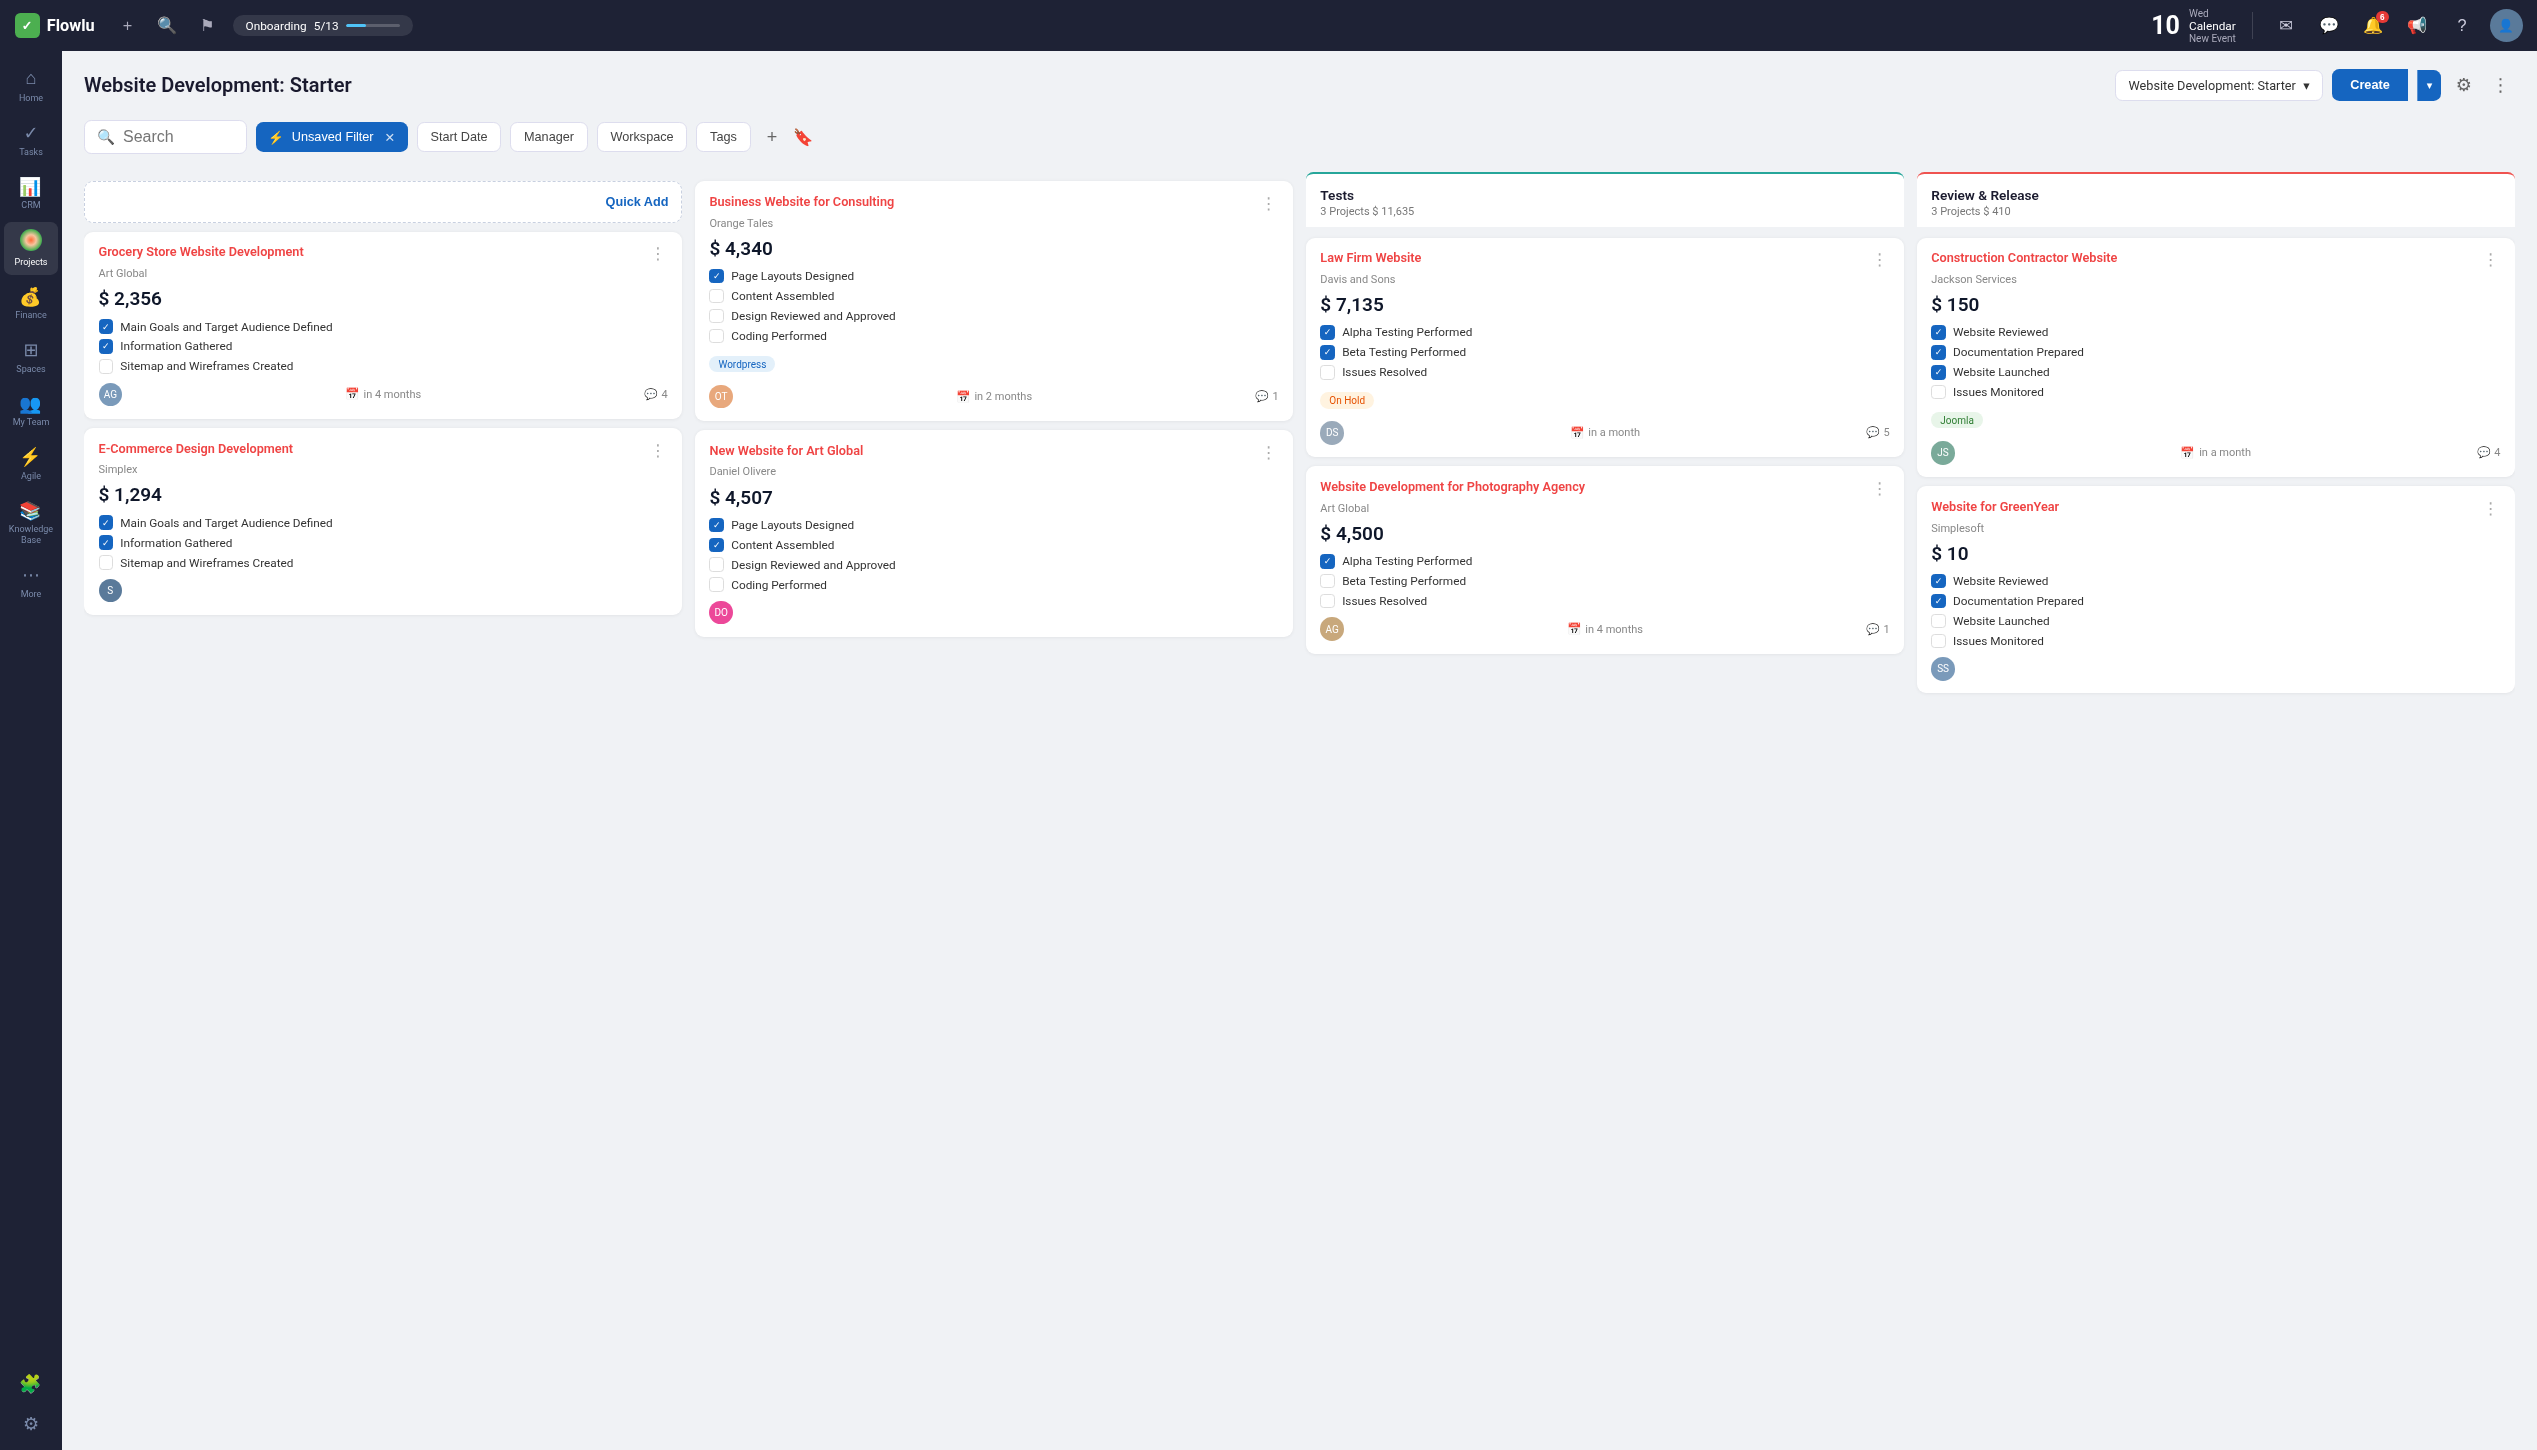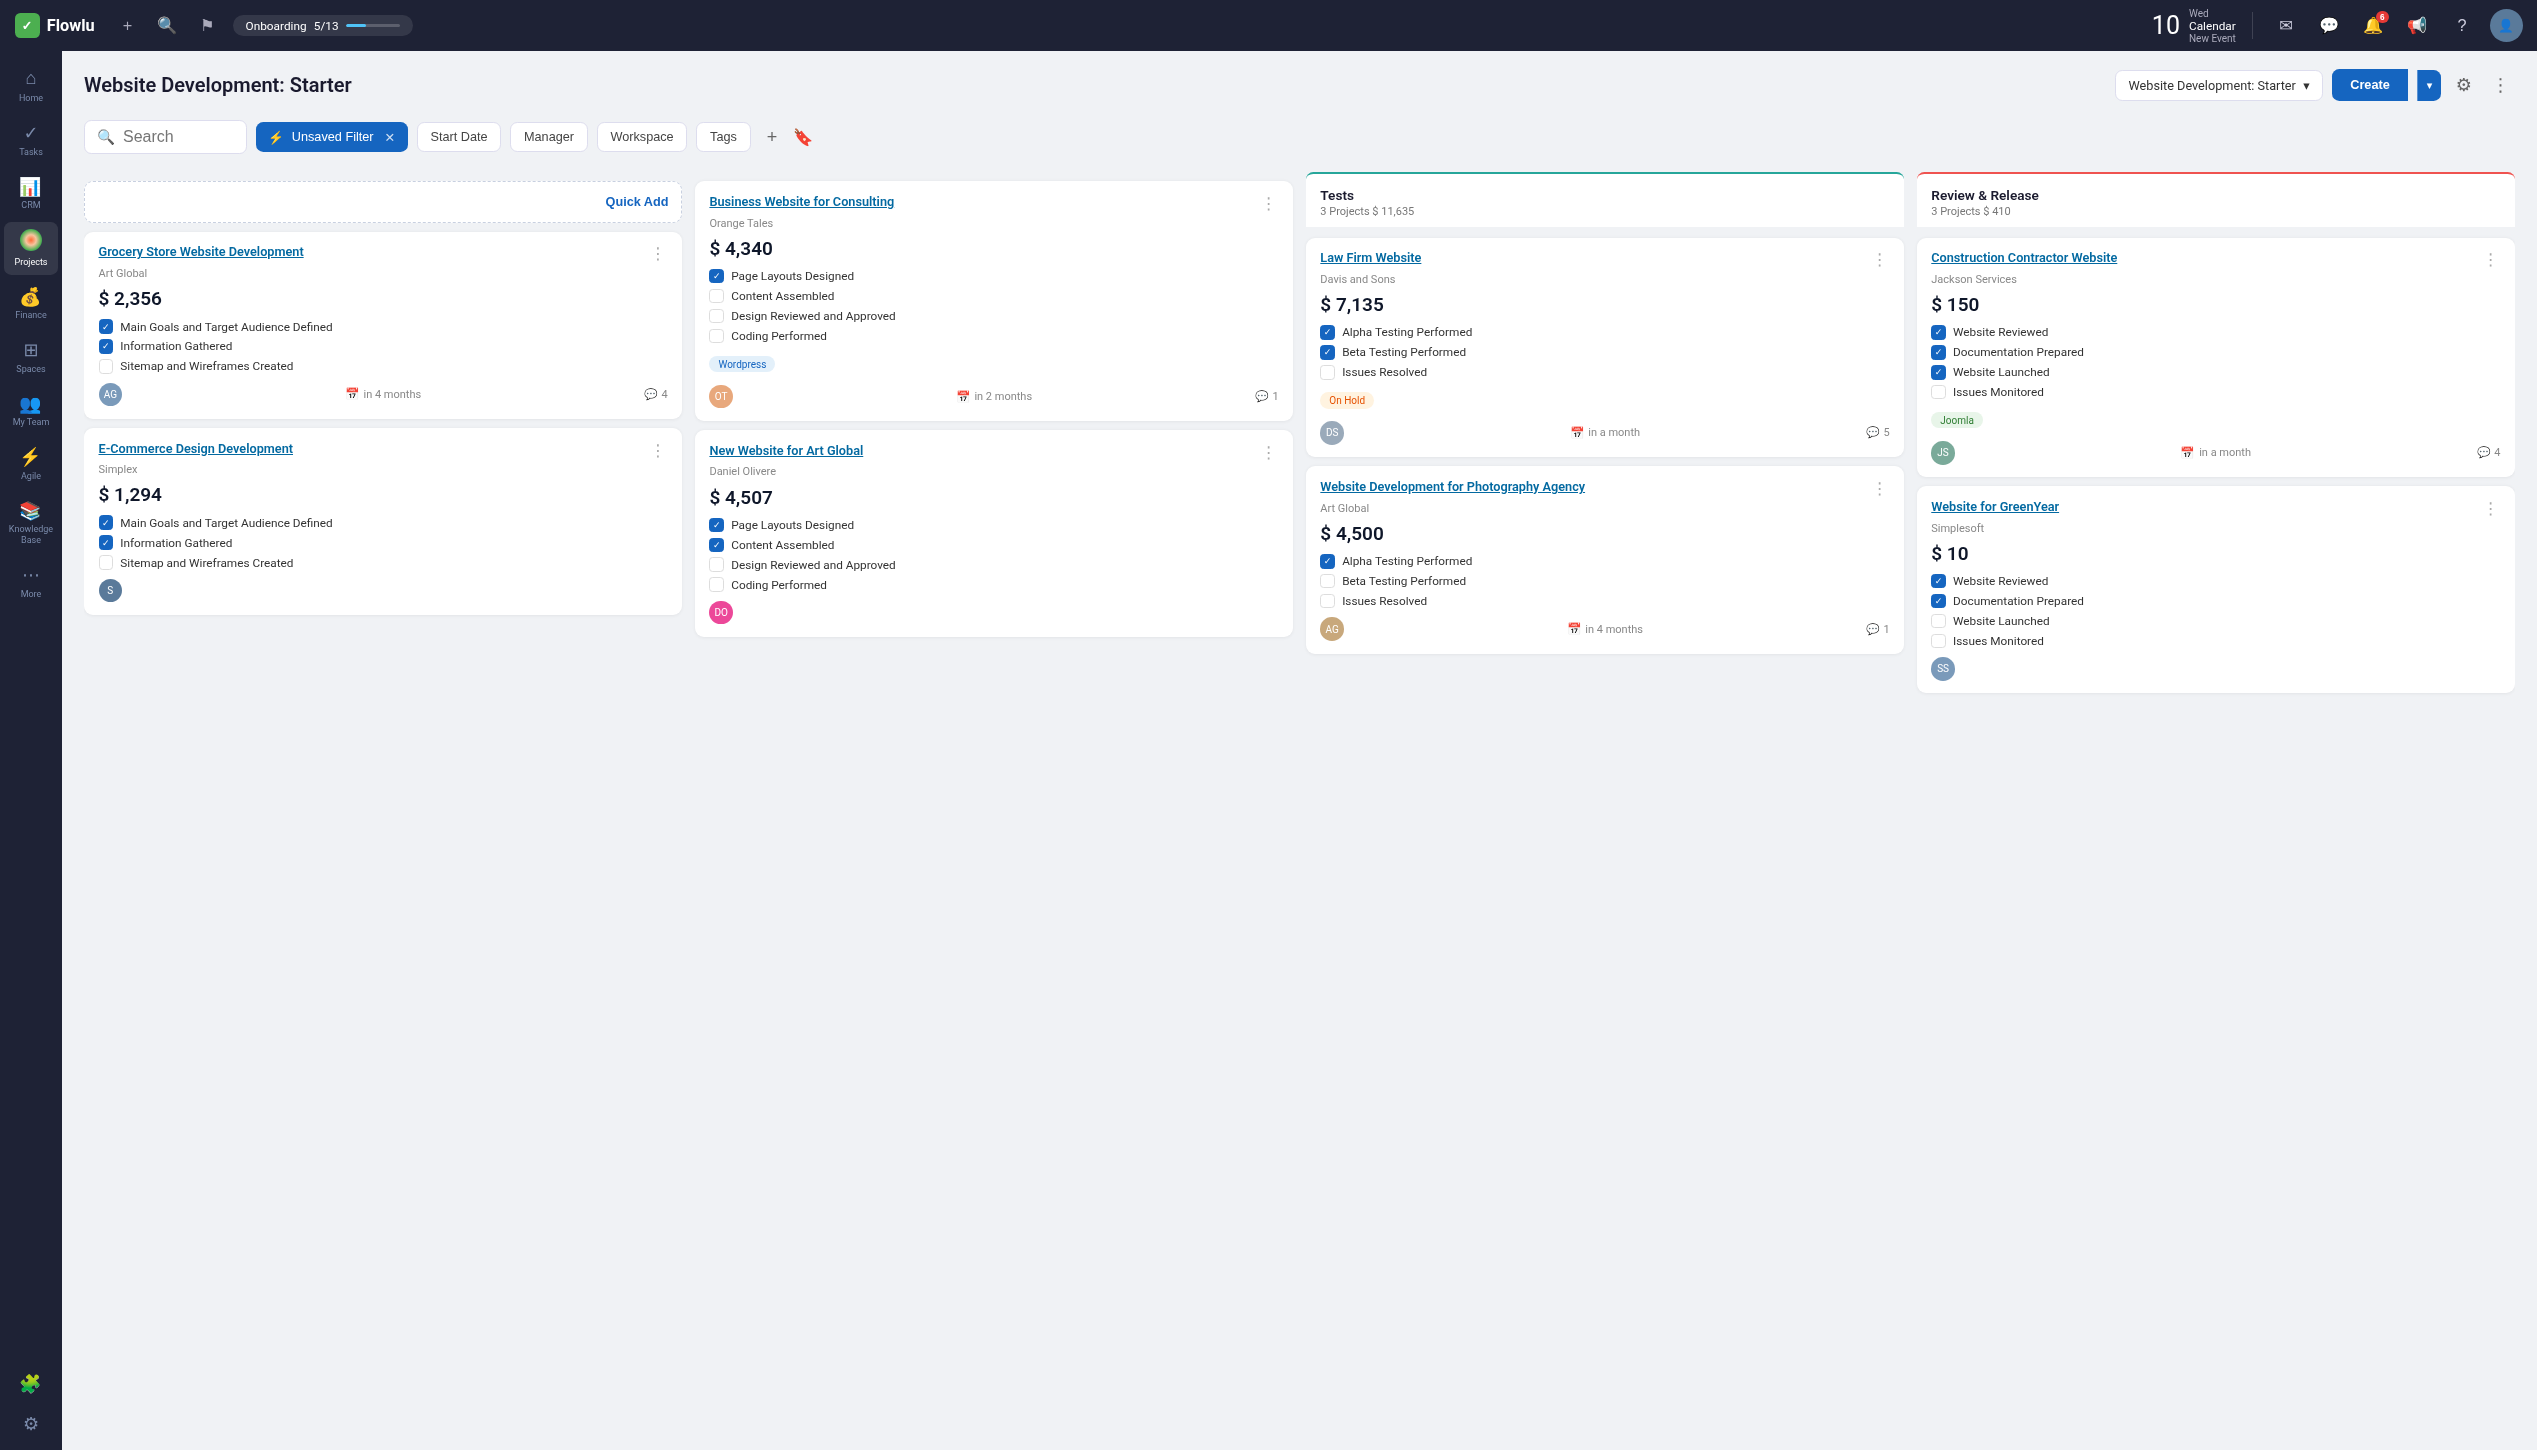--- a/index.html
+++ b/index.html
@@ -16,21 +16,21 @@
       position: fixed; top: 0; left: 0; right: 0; z-index: 100;
     }
     .topnav-logo { display: flex; align-items: center; gap: 7.3px; color: white; font-weight: 700; font-size: 16.3px; margin-right: 7.3px; }
     .logo-icon { width: 25px; height: 25px; background: #4caf50; border-radius: 5.4px; display: flex; align-items: center; justify-content: center; color: white; font-size: 12.7px; }
     .topnav-btn { background: none; border: none; color: #aab; cursor: pointer; width: 29px; height: 29px; display: flex; align-items: center; justify-content: center; border-radius: 5.4px; font-size: 16.3px; }
     .onboarding-pill { background: rgba(255,255,255,0.1); border-radius: 18px; padding: 3.6px 12.7px; display: flex; align-items: center; gap: 7.3px; color: white; font-size: 11.8px; }
     .onboarding-progress { width: 54px; height: 3.6px; background: rgba(255,255,255,0.2); border-radius: 1.8px; overflow: hidden; }
     .onboarding-progress-fill { height: 100%; background: #4fc3f7; border-radius: 1.8px; }
     .topnav-spacer { flex: 1; }
     .topnav-calendar { display: flex; align-items: center; gap: 9px; color: white; }
-    .cal-date { font-size: 25px; font-weight: 400; line-height: 1; }
+    .cal-date { font-size: 25px; font-weight: 700; line-height: 1; }
     .cal-info { display: flex; flex-direction: column; }
     .cal-day { font-size: 10px; color: #aab; }
     .cal-event { font-size: 11.8px; }
     .topnav-divider { width: 0.9px; height: 27px; background: rgba(255,255,255,0.15); margin: 0 5.4px; }
     .topnav-icon-btn { position: relative; background: none; border: none; color: #ccd; cursor: pointer; width: 33px; height: 33px; display: flex; align-items: center; justify-content: center; border-radius: 5.4px; font-size: 16.3px; }
     .badge { position: absolute; top: 1.8px; right: 1.8px; background: #e53935; color: white; font-size: 8.2px; min-width: 12.7px; height: 12.7px; border-radius: 6.3px; display: flex; align-items: center; justify-content: center; font-weight: 700; }
     .avatar { width: 33px; height: 33px; border-radius: 50%; background: #5a7a9a; overflow: hidden; display: flex; align-items: center; justify-content: center; color: white; font-size: 12.7px; }
 
     
     .sidebar {
@@ -124,21 +124,21 @@
     }
     .column-title { font-size: 13.6px; font-weight: 600; color: #1a1a2e; }
     .column-meta { font-size: 11px; color: #777; margin-top: 1.8px; }
 
     .cards { display: flex; flex-direction: column; gap: 9px; padding: 9px 0; }
 
     .card {
       background: white; border-radius: 9px; padding: 12.7px 14.5px;
       box-shadow: 0 0.9px 3.6px rgba(0,0,0,0.06);
     }
-    .card-title { font-size: 12.7px; font-weight: 600; color: #0369a1; cursor: pointer; flex: 1; text-decoration: underline; }
+    .card-title { font-size: 12.7px; font-weight: 600; color: #ef4444; cursor: pointer; flex: 1; }
     .card-header { display: flex; align-items: flex-start; justify-content: space-between; margin-bottom: 3.6px; }
     .card-company { font-size: 11px; color: #888; margin-bottom: 7.3px; }
     .card-price { font-size: 19px; font-weight: 600; color: #0f172a; margin-bottom: 9px; }
     .card-menu { color: #aaa; cursor: pointer; font-size: 16.3px; padding: 0 1.8px; }
 
     .checklist-item { display: flex; align-items: center; gap: 7.3px; margin-bottom: 5.4px; font-size: 11.8px; color: #333; }
     .cb { width: 14.5px; height: 14.5px; border-radius: 3.6px; border: 1.8px solid #ddd; flex-shrink: 0; display: flex; align-items: center; justify-content: center; }
     .cb.checked { background: #1565c0; border-color: #1565c0; color: white; font-size: 9px; }
 
     .card-footer { display: flex; align-items: center; justify-content: space-between; margin-top: 9px; }

